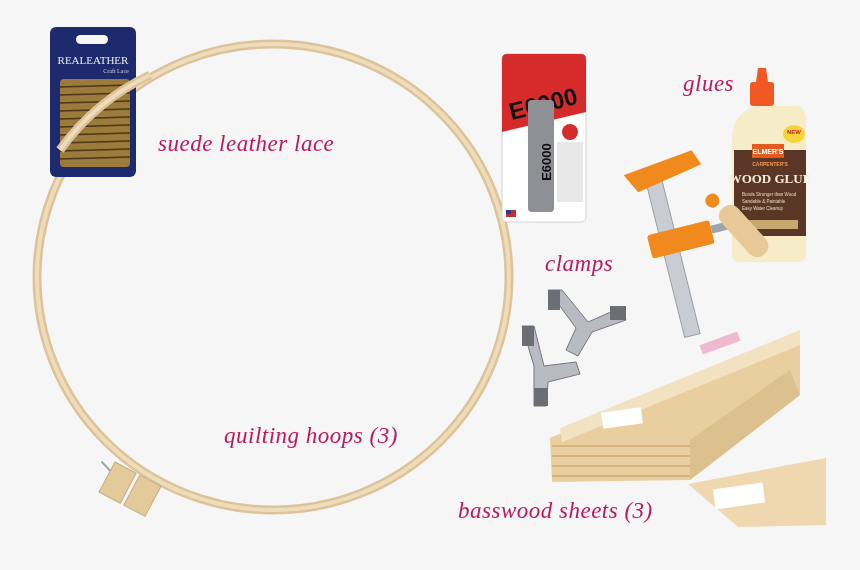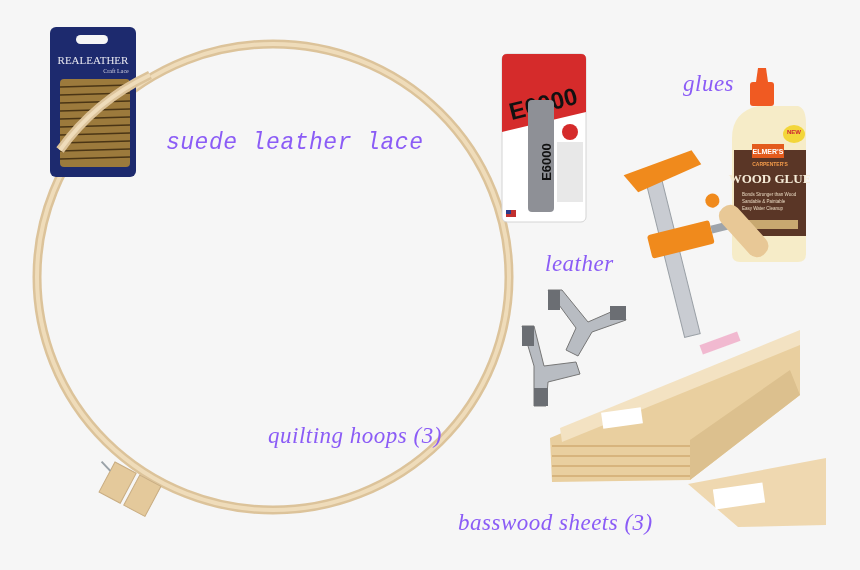--- a/index.html
+++ b/index.html
@@ -1,17 +1,17 @@
 <!DOCTYPE html>
 <html><head>
 <meta charset="utf-8">
 <style>
   html, body { margin:0; padding:0; }
   body { width:860px; height:570px; background:#f6f6f6; position:relative; overflow:hidden; font-family:"Liberation Serif", "DejaVu Serif", serif; }
-  .label { position:absolute; font-style:italic; color:#8b5cf6; font-size:23px; letter-spacing:0.5px; white-space:nowrap; line-height:1; }
+  .label { position:absolute; font-style:italic; color:#be185d; font-size:23px; letter-spacing:0.5px; white-space:nowrap; line-height:1; }
   .abs { position:absolute; }
   svg { position:absolute; left:0; top:0; }
   .leather-card { left:48px; top:27px; width:90px; height:152px; }
   .e6000 { left:500px; top:52px; width:88px; height:172px; }
   .glue { left:728px; top:68px; width:82px; height:196px; }
 </style>
 </head>
 <body>
 
 <svg width="860" height="570">
@@ -118,17 +118,17 @@
     <line x1="552" y1="466" x2="690" y2="466"></line>
     <line x1="552" y1="476" x2="690" y2="476"></line>
   </g>
   <path d="M690 440 L790 370 L800 395 L690 480 Z" fill="#dcc08e"></path>
   <rect x="602" y="410" width="40" height="16" fill="#fff" transform="rotate(-8 622 418)"></rect>
   <rect x="700" y="338" width="40" height="10" fill="#f0a0c0" opacity="0.7" transform="rotate(-20 720 343)"></rect>
   <path d="M688 484 L826 458 L826 525 L738 527 Z" fill="#efd8b0"></path>
   <rect x="714" y="486" width="50" height="20" fill="#fff" transform="rotate(-8 739 496)"></rect>
 </svg>
 
-<div class="label" style="left:166px; top:132px;font-family:Liberation Mono, monospace;">suede leather lace</div>
+<div class="label" style="left:158px; top:132px;">suede leather lace</div>
 <div class="label" style="left:683px; top:72px;">glues</div>
-<div class="label" style="left:545px; top:252px;">leather</div>
-<div class="label" style="left:224px; top:424px;margin-left:44px;">quilting hoops (3)</div>
-<div class="label" style="left:458px; top:499px;margin-top:12px;">basswood sheets (3)</div>
+<div class="label" style="left:545px; top:252px;">clamps</div>
+<div class="label" style="left:224px; top:424px;">quilting hoops (3)</div>
+<div class="label" style="left:458px; top:499px;">basswood sheets (3)</div>
 
 </body></html>

